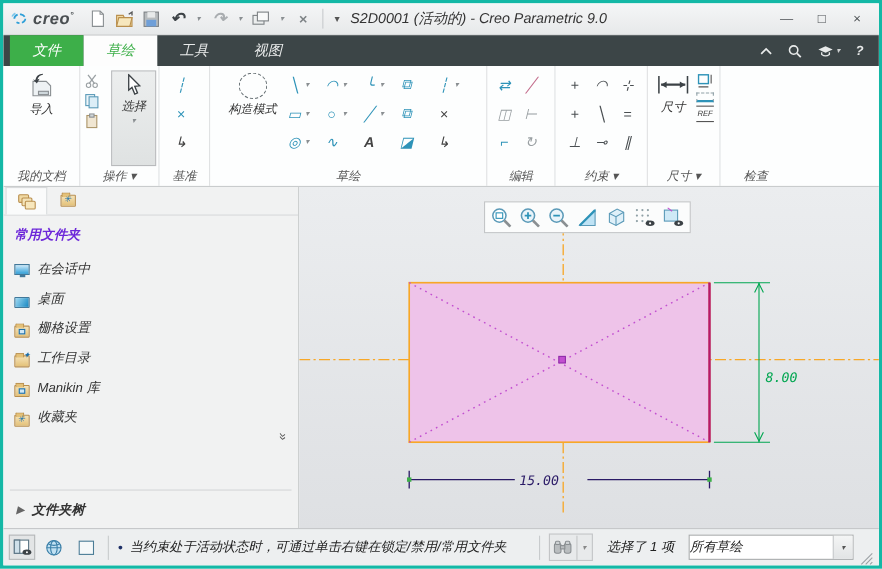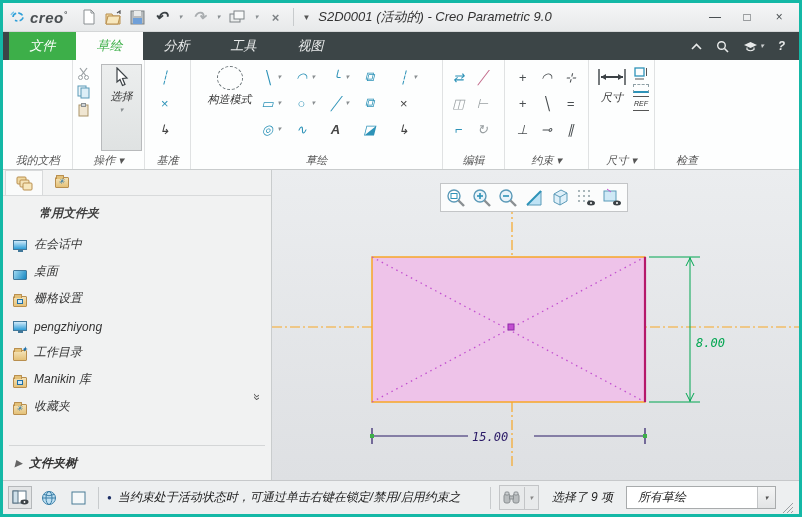--- a/index.html
+++ b/index.html
@@ -53,21 +53,21 @@
   .ref-box { font-size:7px; border-top:1px solid #555; border-bottom:1px solid #555; color:#333; padding:0 1px; }
   .dashed-rect { width:16px; height:9px; border:1px dashed #8fa0a6; border-bottom:2px solid #2e93b8; }
   .constr-ico { width:26px; height:24px; border:1.5px dashed #6b7478; border-radius:50%; }
 
   
   .main { display:flex; height:310px; }
   .navigator { width:270px; background:#f1f2f2; border-right:1px solid #c9cccd; display:flex; flex-direction:column; position:relative; }
   .nav-tabs { display:flex; height:26px; border-bottom:1px solid #d8dadb; padding-left:2px; }
   .nav-tab { width:38px; display:flex; align-items:center; justify-content:center; }
   .nav-tab.active { background:#fafbfb; border:1px solid #d8dadb; border-bottom:none; }
-  .nav-section { font-size:12px; font-weight:bold; color:#404040; padding:9px 10px 4px 10px;margin-left:26px; }
+  .nav-section { font-size:12px; font-weight:bold; color:#6d28d9; padding:9px 10px 4px 10px; }
   .nav-item { display:flex; align-items:flex-end; gap:7px; height:27px; padding-left:10px; font-size:12px; color:#333; cursor:default; }
   .nav-spacer { flex:1; }
   .nav-more { position:absolute; right:10px; bottom:76px; font-size:12px; color:#555; transform:rotate(90deg); }
   .nav-divider { border-top:1px solid #d4d6d7; margin:0 6px; }
   .nav-tree { display:flex; align-items:center; gap:7px; height:34px; padding-left:12px; font-size:12px; font-weight:bold; color:#333; }
   .tree-arrow { font-size:9px; color:#666; }
   .folder { width:14px; height:11px; background:linear-gradient(#f4e3b8,#e4c178); border:1px solid #b98f4e; border-radius:1px; position:relative; }
   .folder::before { content:""; position:absolute; top:-3px; left:0; width:6px; height:3px; background:#e4c178; border:1px solid #b98f4e; border-bottom:none; border-radius:1px 1px 0 0; }
   .fbadge { position:absolute; font-size:8px; line-height:8px; color:#1d6fa8; left:2px; top:0px; }
   .fbadge.sq { width:6px; height:5px; background:#cfe7f5; border:1px solid #1d6fa8; left:3px; top:2px; }
@@ -84,21 +84,21 @@
   .statusbar { height:34px; background:#edeff0; border-top:1px solid #c6c8ca; display:flex; align-items:center; padding:0 5px; gap:5px; }
   .sb-btn { width:24px; height:23px; display:flex; align-items:center; justify-content:center; border:1px solid transparent; }
   .sb-btn.framed { border-color:#b5b8ba; background:#e3e5e6; }
   .sb-sep { width:1px; height:22px; background:#c8cbcd; margin:0 3px; }
   .sb-msg { font-size:12px; color:#222; display:flex; align-items:center; gap:6px; flex:1; white-space:nowrap; overflow:hidden; }
   .sb-bullet { font-size:8px; color:#1d2f66; }
   .find-grp { display:flex; align-items:center; border:1px solid #c3c5c7; background:#e8eaeb; }
   .find-dd { width:14px; height:22px; display:flex; align-items:center; justify-content:center; font-size:7px; color:#888; border-left:1px solid #c3c5c7; }
   .sb-sel { font-size:12px; color:#222; margin:0 8px; white-space:nowrap; }
   .combo { width:150px; height:23px; background:#fff; border:1px solid #a8abac; display:flex; align-items:center; }
-  .combo-txt { flex:1; font-size:12px; color:#222; padding-left:11px; }
+  .combo-txt { flex:1; font-size:12px; color:#222; padding-left:0; }
   .combo-btn { width:18px; height:100%; border-left:1px solid #c3c5c7; background:linear-gradient(#f4f5f5,#e2e4e5); display:flex; align-items:center; justify-content:center; font-size:7px; color:#555; }
   .grip { width:13px; height:13px; align-self:flex-end; }
   .bottom-frame { height:5px; background:linear-gradient(#b9bdbf,#8d9496); }
 </style>
 </head>
 <body>
 
 <div class="window">
 
   <div class="titlebar">
@@ -157,21 +157,20 @@
     <span class="win-dd">▼</span>
     <div class="win-title">S2D0001 (活动的) - Creo Parametric 9.0</div>
     <div class="wc">—</div>
     <div class="wc">□</div>
     <div class="wc">×</div>
   </div>
 
   <div class="tabbar">
     <div class="rtab file">文件</div>
     <div class="rtab active">草绘</div>
-    <div class="rtab">分析</div>
     <div class="rtab">工具</div>
     <div class="rtab">视图</div>
     <div class="tabbar-right">
       <div class="tb-ico">
         <svg width="11" height="7" viewBox="0 0 11 7">
             <path d="M1 6 L5.5 1.5 L10 6" fill="none" stroke="#e8eaea" stroke-width="1.6"></path>
           </svg>
       </div>
       <div class="tb-ico">
         <svg width="13" height="13" viewBox="0 0 13 13">
@@ -189,20 +188,28 @@
       <div class="tb-ico">
           <b>?</b>
         </div>
     </div>
   </div>
 
   <div class="ribbon">
 
 
     <div class="rgroup" style="width:70px">
+      <div class="bigbtn">
+        <svg width="26" height="24" viewBox="0 0 26 24">
+            <path d="M5 8 h12 l4 4 v9 h-16 z" fill="#eef2f4" stroke="#8a8f92"></path>
+            <rect x="10" y="17" width="9" height="3" fill="#cfd8dc" stroke="#8a8f92"></rect>
+            <path d="M14 1 q-6 0 -7 6 l-2 -1 l3.5 4 l2.5 -4.5 l-2 .8 q1.5 -4 5 -4.3 z" fill="#3c4246"></path>
+          </svg>
+        <span class="lbl">导入</span>
+      </div>
       <div class="rgroup-label">我的文档</div>
     </div>
 
     <div class="rgroup g-ops">
       <div class="ops-col">
         <div class="mini">
           <svg width="13" height="13" viewBox="0 0 13 13">
               <line x1="3" y1="1" x2="9" y2="9" stroke="#9aa0a3" stroke-width="1.2"></line>
               <line x1="10" y1="1" x2="4" y2="9" stroke="#9aa0a3" stroke-width="1.2"></line>
               <circle cx="3.5" cy="10.5" r="2" fill="none" stroke="#9aa0a3"></circle>
@@ -387,24 +394,20 @@
       </div>
       <div class="nav-item">
         <div class="desktop-ico"></div>
         <span>桌面</span>
       </div>
       <div class="nav-item">
         <div class="folder">
             <span class="fbadge sq"></span>
           </div>
         <span>栅格设置</span>
-      </div>
-      <div class="nav-item">
-        <div class="monitor"></div>
-        <span>pengzhiyong</span>
       </div>
       <div class="nav-item">
         <div class="folder">
             <span class="fbadge" style="left:7px;top:-5px">✦</span>
           </div>
         <span>工作目录</span>
       </div>
       <div class="nav-item">
         <div class="folder">
             <span class="fbadge sq"></span>
@@ -543,38 +546,38 @@
         </svg>
     </div>
     <div class="sb-btn">
       <svg width="15" height="14" viewBox="0 0 15 14">
           <rect x="1" y="1" width="13" height="12" fill="#f5f8f9" stroke="#4a7c96"></rect>
         </svg>
     </div>
     <div class="sb-sep"></div>
     <div class="sb-msg">
       <span class="sb-bullet">●</span>
-      <span>当约束处于活动状态时，可通过单击右键在锁定/禁用/启用约束之</span>
+      <span>当约束处于活动状态时，可通过单击右键在锁定/禁用/常用文件夹</span>
     </div>
     <div class="sb-sep"></div>
     <div class="find-grp">
       <div class="sb-btn">
         <svg width="17" height="13" viewBox="0 0 17 13">
             <rect x="1" y="3" width="6" height="9" rx="2" fill="#b9bdbf" stroke="#8a8f92"></rect>
             <rect x="10" y="3" width="6" height="9" rx="2" fill="#b9bdbf" stroke="#8a8f92"></rect>
             <rect x="6.5" y="5" width="4" height="3" fill="#b9bdbf" stroke="#8a8f92"></rect>
             <rect x="2" y="1" width="4" height="3" rx="1" fill="#cfd3d5" stroke="#8a8f92"></rect>
             <rect x="11" y="1" width="4" height="3" rx="1" fill="#cfd3d5" stroke="#8a8f92"></rect>
           </svg>
       </div>
       <div class="find-dd">
           <span>▾</span>
         </div>
     </div>
-    <div class="sb-sel">选择了 9 项</div>
+    <div class="sb-sel">选择了 1 项</div>
     <div class="combo">
       <div class="combo-txt">所有草绘</div>
       <div class="combo-btn">
           <span>▾</span>
         </div>
     </div>
     <svg class="grip" width="13" height="13" viewBox="0 0 13 13">
         <line x1="12" y1="2" x2="2" y2="12" stroke="#9aa0a3"></line>
         <line x1="12" y1="6" x2="6" y2="12" stroke="#9aa0a3"></line>
         <line x1="12" y1="10" x2="10" y2="12" stroke="#9aa0a3"></line>

